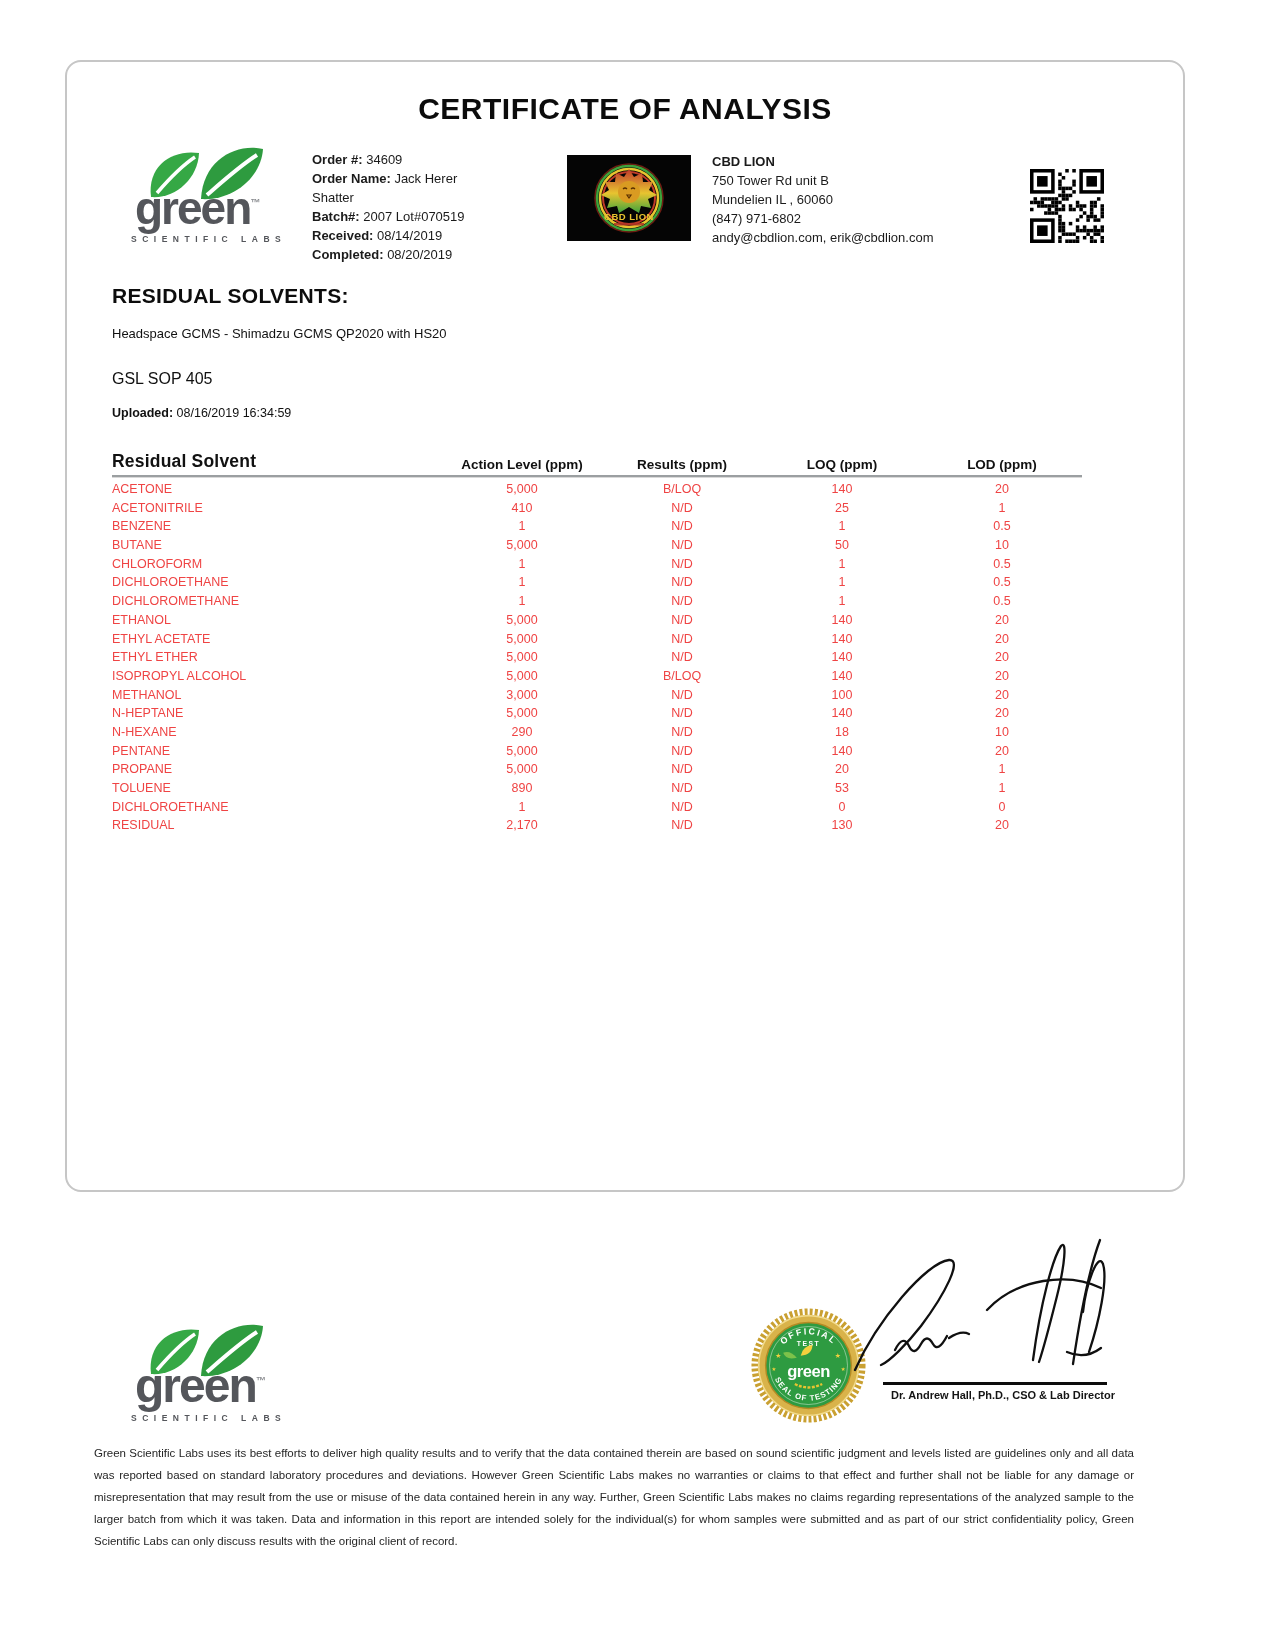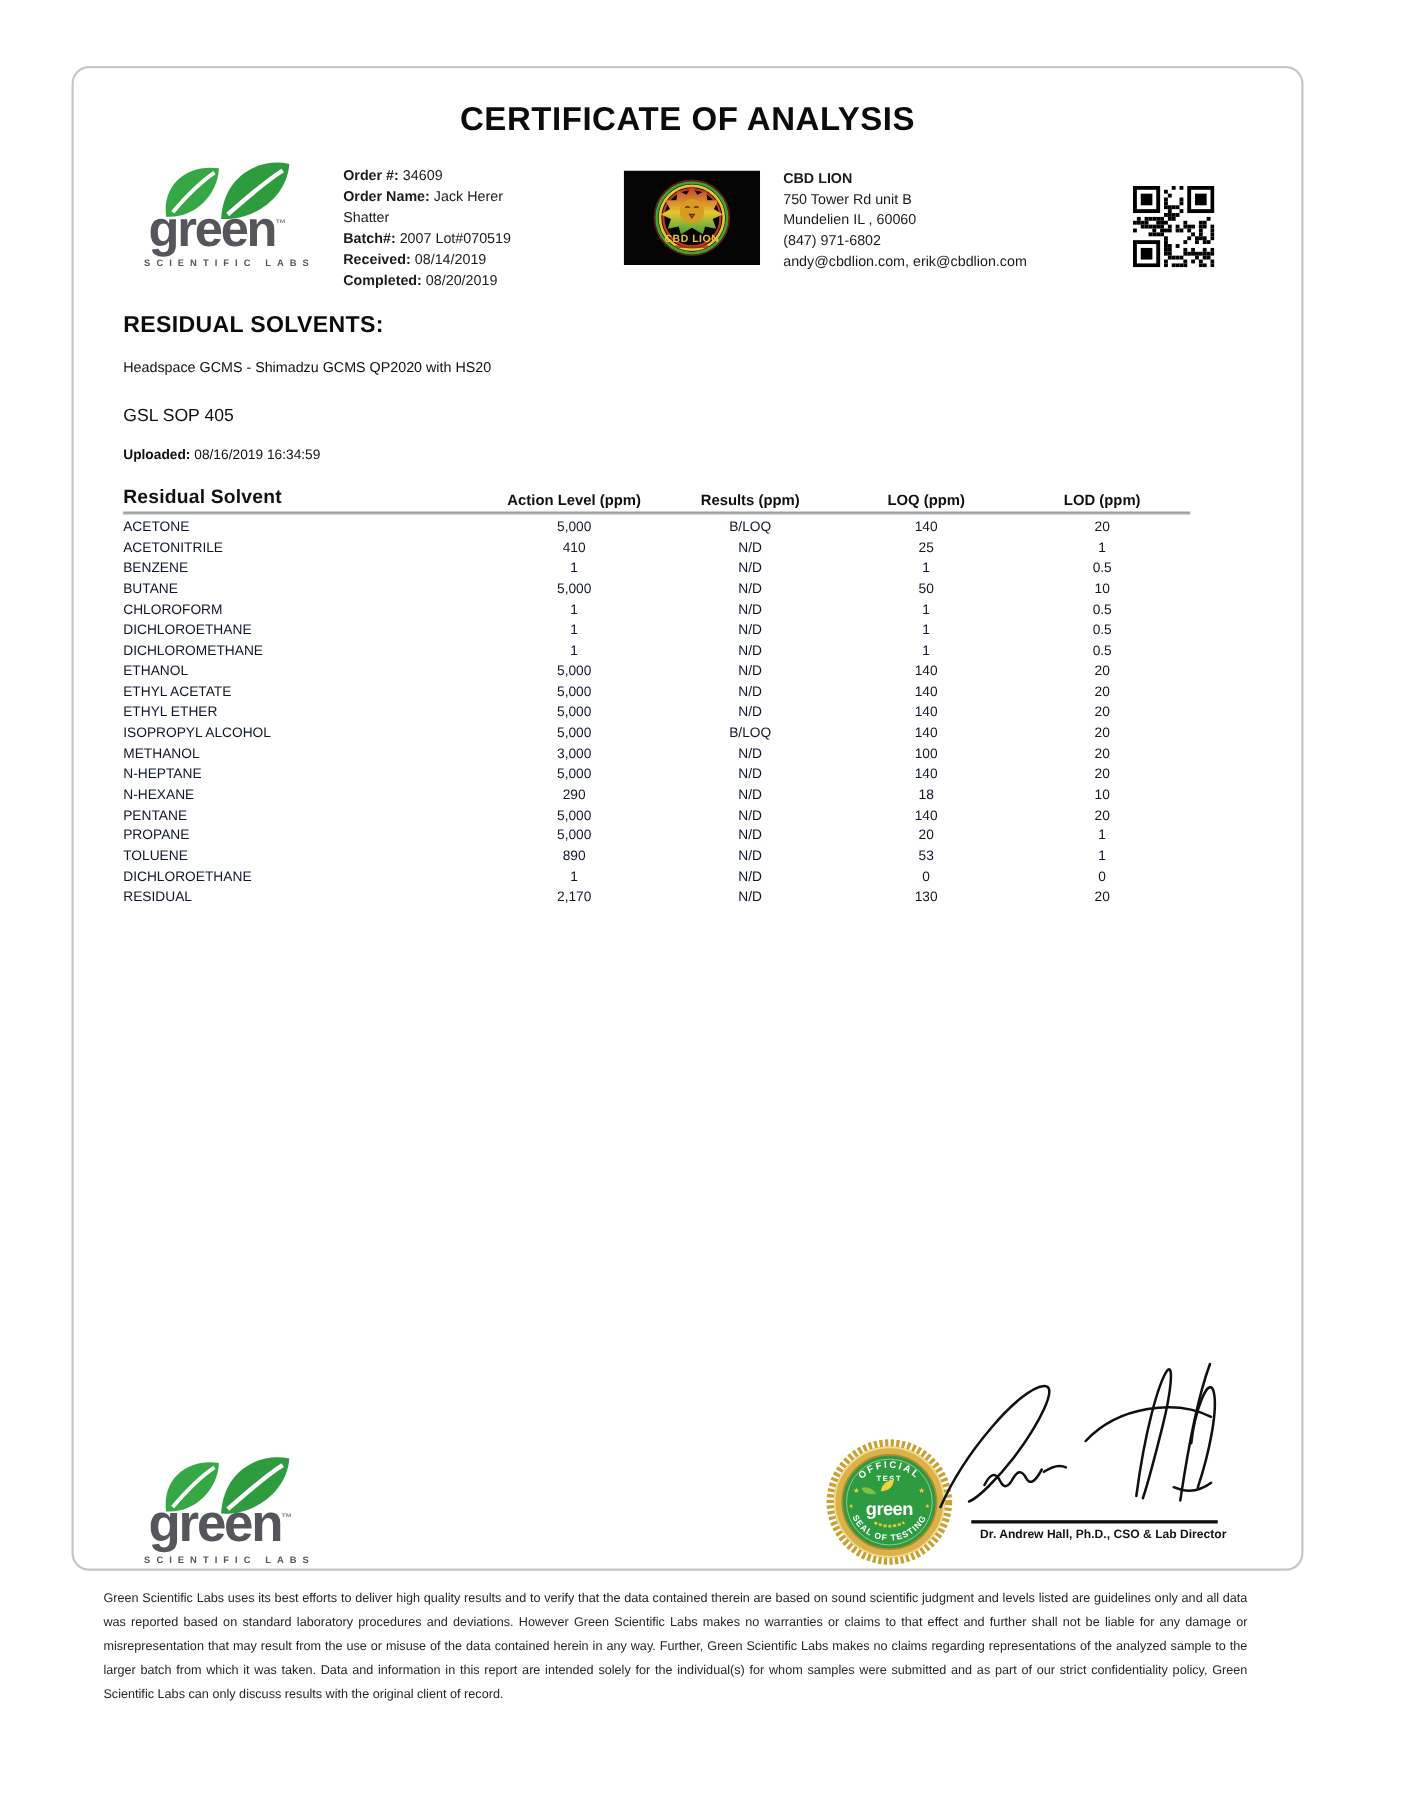--- a/index.html
+++ b/index.html
@@ -2,21 +2,21 @@
 <html><head>
 <meta charset="utf-8">
 <style>
   * { margin:0; padding:0; box-sizing:border-box; }
   html,body { background:#ffffff; }
   body {
     width:1275px; height:1650px; position:relative;
     font-family:"Liberation Sans", sans-serif; color:#111;
   }
   .card {
-    position:absolute; left:65px; top:60px; width:1120px; height:1368px;
+    position:absolute; left:65px; top:60px; width:1120px; height:1132px;
     background:#fff; border:2px solid #c6c6c6; border-radius:16px;
   }
   .abs { position:absolute; }
 
   
   .coa-title {
     left:0; top:30px; width:100%; text-align:center;
     font-size:30px; font-weight:bold; letter-spacing:.5px; color:#0c0c0c;
   }
 
@@ -43,28 +43,28 @@
 
   .qr { left:963px; top:107px; width:74px; height:74px; }
 
   
   .sec-heading { left:45px; top:222px; font-size:21px; font-weight:bold; letter-spacing:.3px; color:#0c0c0c; }
   .sec-method { left:45px; top:264px; font-size:13px; }
   .sec-sop { left:45px; top:308px; font-size:16px; }
   .sec-uploaded { left:45px; top:344px; font-size:12.5px; }
 
   
-  .tbl { left:45px; top:372px; width:970px; }
+  .tbl { left:45px; top:382px; width:970px; }
   .trow, .thead { display:grid; grid-template-columns:330px 160px 160px 160px 160px; }
   .thead { align-items:end; height:28px; }
   .thead .tcell { font-size:13.5px; font-weight:bold; text-align:center; }
   .thead .c0 { font-size:17.5px; text-align:left; letter-spacing:.2px; }
   .trule { margin-top:3px; height:3px; background:#9b9fa1; border-bottom:1px solid #d9d9d9; }
   .tbody { margin-top:2px; }
-  .trow { height:18.7px; line-height:18.7px; font-size:12.5px; color:#0f172a; }
+  .trow { height:18.7px; line-height:18.7px; font-size:12.5px; color:#ef4444; }
   .trow .tcell { text-align:center; }
   .trow .c0 { text-align:left; }
 
   
   .f-logo { left:40px; top:1262px; }
   .f-address { left:245px; top:1272px; font-size:15px; line-height:21.5px; color:#1b1b1b; }
   .seal { left:683px; top:1245px; width:117px; height:117px; }
   .sig-art { left:770px; top:1168px; width:285px; height:152px; }
   .sig-line { left:816px; top:1320px; width:224px; height:3px; background:#0c0c0c; }
   .signatory { left:824px; top:1327px; width:244px; text-align:left; font-size:11px; font-weight:bold; color:#141414; }

